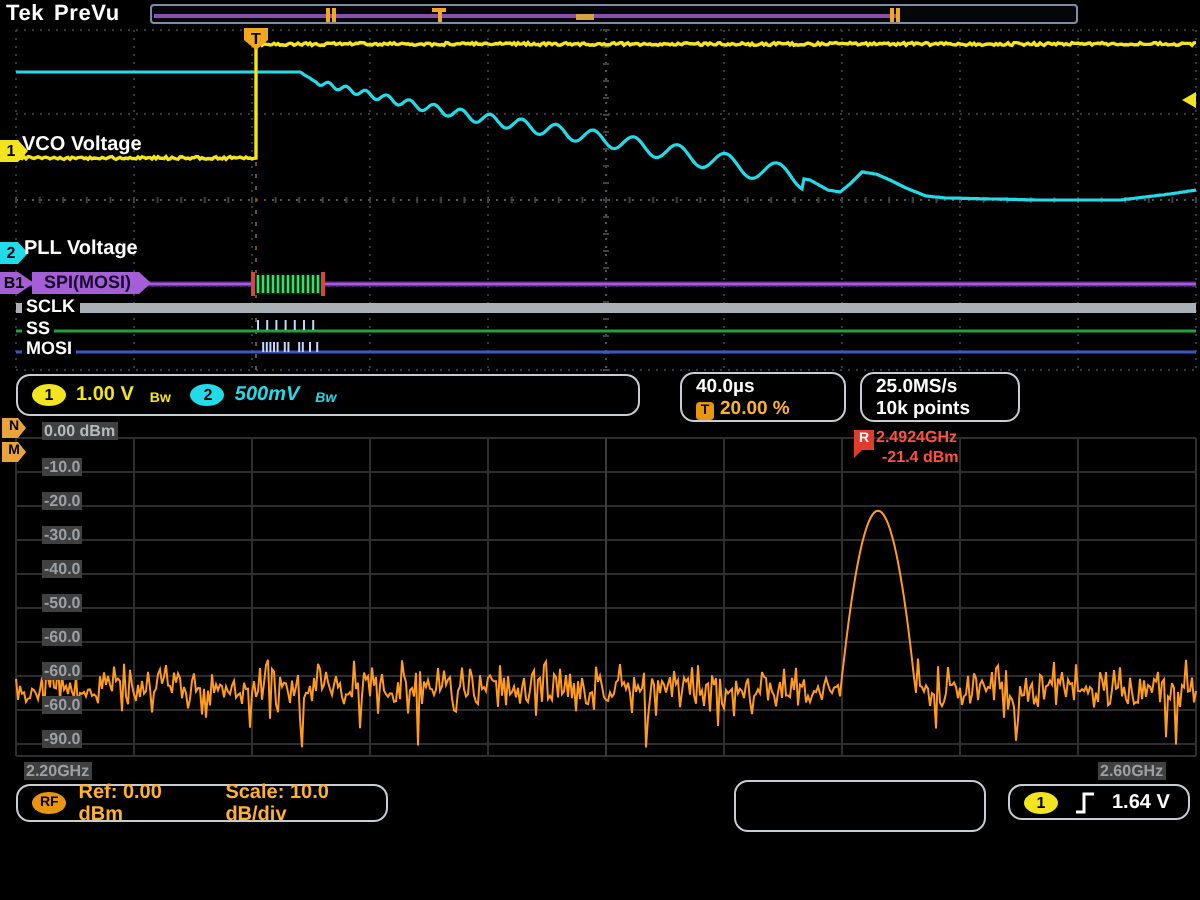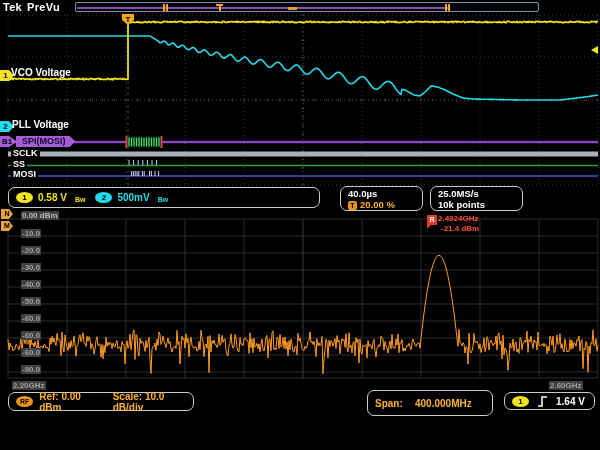--- a/index.html
+++ b/index.html
@@ -26,21 +26,21 @@
   .dig-label{color:#fff;font-size:9px;background:#000;padding:0 2px;}
   .bus-pill{height:11px;line-height:11px;font-size:9px;color:#16042c;background:#a55fd6;
             padding:0 10px 0 6px;clip-path:polygon(0 0,calc(100% - 6px) 0,100% 50%,calc(100% - 6px) 100%,0 100%);}
 
   .robox{border:1px solid #c8cdd2;border-radius:7px;background:#000;color:#fff;
          display:flex;align-items:center;padding:0 7px;}
   .robox .line2{display:flex;flex-direction:column;justify-content:center;line-height:11px;}
   .badge-ell{display:inline-block;width:17px;height:11px;border-radius:50%;color:#000;font-size:8px;
              line-height:11px;text-align:center;margin-right:5px;}
   .b-yel{background:#f2e41f;} .b-cyn{background:#22dbe8;}
-  .t-yel{color:#f2e41f;} .t-cyn{color:#22dbe8;} .t-amb{color:#ffb232;}
+  .t-yel{color:#f2e41f;} .t-cyn{color:#22dbe8;font-style:italic;} .t-amb{color:#ffb232;}
   .bw{font-size:7px;margin:3px 10px 0 8px;}
   .trig-sq{display:inline-block;width:9px;height:9px;background:#e8960f;color:#000;font-size:7px;
            line-height:9px;text-align:center;border-radius:2px;margin-right:3px;}
 
   .rf-badge{width:12px;height:10px;background:#e8a33d;color:#000;font-size:7px;line-height:10px;text-align:center;
             clip-path:polygon(0 0,8px 0,100% 50%,8px 100%,0 100%);}
   .axis-lab{color:#9aa0a6;font-size:8px;font-weight:bold;background:#404040;padding:0 1px;}
   .marker-flag{width:10px;height:10px;background:#e03c2e;color:#fff;font-size:7px;line-height:10px;text-align:center;}
   .marker-flag:after{content:"";position:absolute;left:0;top:10px;border-left:4px solid #e03c2e;
                      border-right:4px solid transparent;border-bottom:4px solid transparent;}
@@ -236,35 +236,35 @@
 
   <div class="ov chan-badge" style="left:0;top:136px;background:#a55fd6;width:17px">B1</div>
   <div class="ov bus-pill" style="left:16px;top:136px">SPI(MOSI)</div>
 
   <div class="ov dig-label" style="left:11px;top:148px">SCLK</div>
   <div class="ov dig-label" style="left:11px;top:159px">SS</div>
   <div class="ov dig-label" style="left:11px;top:169px">MOSI</div>
 
   <div class="ov robox" style="left:8px;top:187px;width:312px;height:21px">
     <span class="badge-ell b-yel">1</span>
-    <span class="t-yel" style="font-size:10px">0.58 V</span>
+    <span class="t-yel" style="font-size:10px">1.00 V</span>
     <span class="bw t-yel">Bw</span>
     <span class="badge-ell b-cyn">2</span>
     <span class="t-cyn" style="font-size:10px">500mV</span>
     <span class="bw t-cyn">Bw</span>
   </div>
 
   <div class="ov robox" style="left:340px;top:186px;width:83px;height:25px">
     <div class="line2" style="font-size:9.5px">
       <span>40.0µs</span>
       <span class="t-amb"><span class="trig-sq">T</span><span>20.00 %</span></span>
     </div>
   </div>
 
-  <div class="ov robox" style="left:430px;top:186px;width:93px;height:25px">
+  <div class="ov robox" style="left:430px;top:186px;width:80px;height:25px">
     <div class="line2" style="font-size:9.5px">
       <span>25.0MS/s</span>
       <span>10k points</span>
     </div>
   </div>
 
   <div class="ov rf-badge" style="left:1px;top:209px">N</div>
   <div class="ov rf-badge" style="left:1px;top:221px">M</div>
 
   <div class="ov axis-lab" style="left:21px;top:211px;color:#b5bac0">0.00 dBm</div>
@@ -287,24 +287,20 @@
 
   <div class="ov robox" style="left:8px;top:392px;width:186px;height:19px">
     <span class="rf-circ">RF</span>
     <span class="t-amb" style="font-size:10px">Ref: 0.00 dBm</span>
     <span class="t-amb" style="font-size:10px;margin-left:16px">Scale: 10.0 dB/div</span>
   </div>
 
 
   <div class="ov robox" style="left:367px;top:390px;width:126px;height:26px">
     <div class="line2 t-amb" style="font-size:10px;width:100%">
-      <span class="span-row">
-          <span class="lab">Span:</span>
-          <span>400.000MHz</span>
-        </span>
     </div>
   </div>
 
   <div class="ov robox" style="left:504px;top:392px;width:91px;height:18px">
     <span class="badge-ell b-yel" style="margin-right:0">1</span>
     <svg class="edge-icon" width="11" height="13">
       <polyline points="1,11 5,11 5,2 10,2" fill="none" stroke="#fff" stroke-width="1.5"></polyline>
     </svg>
     <span style="font-size:10px">1.64 V</span>
   </div>

